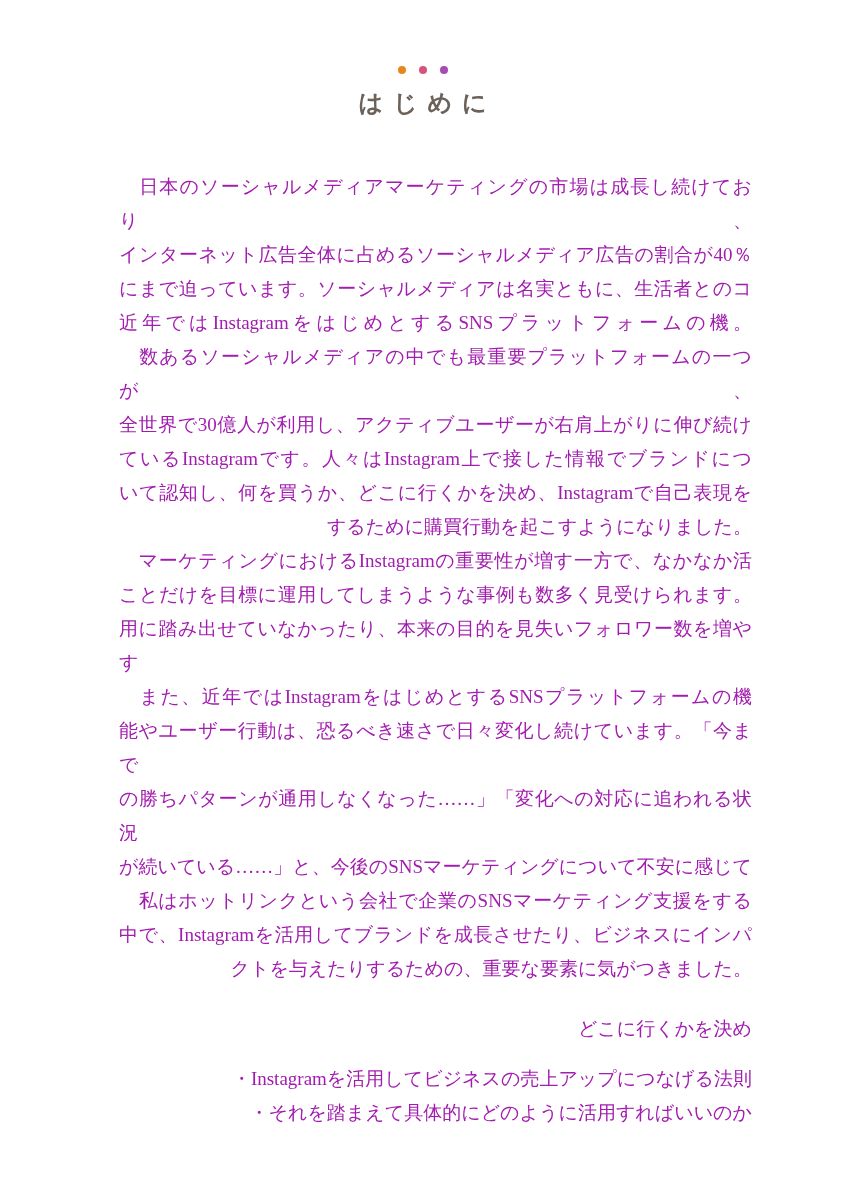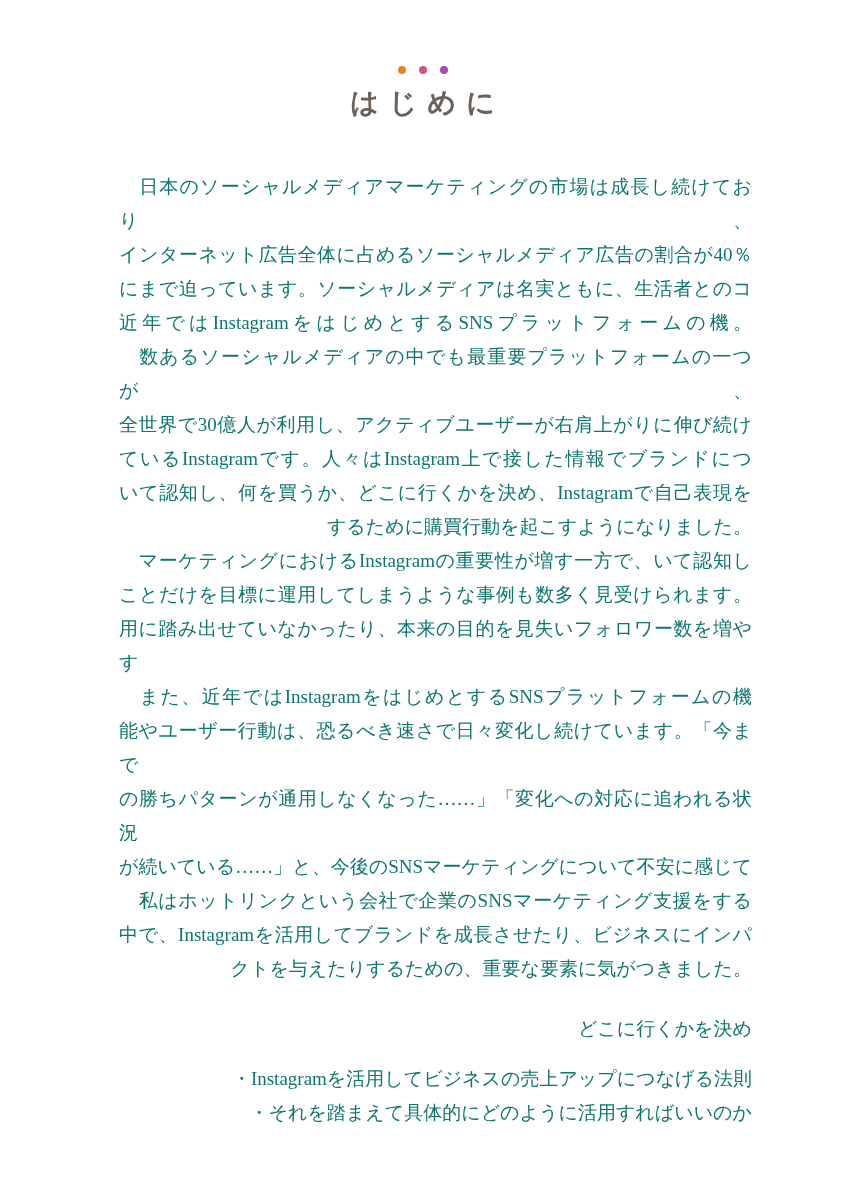--- a/index.html
+++ b/index.html
@@ -27,33 +27,33 @@
     width: 8px;
     height: 8px;
     border-radius: 50%;
   }
   
   .title {
     margin-top: 12px;
     text-align: center;
     font-family: "Liberation Sans", "DejaVu Sans", sans-serif;
     font-weight: bold;
-    font-size: 28px;
+    font-size: 24px;
     line-height: 34px;
     letter-spacing: 10px;
     padding-left: 10px;
     color: #6b6159;
   }
   
   .content {
     margin: 50px 93px 0 119px;
     width: 633px;
     font-size: 19px;
     line-height: 34px;
-    color: #0f766e;
+    color: #a21caf;
   }
   .ln {
     white-space: pre-wrap;
     text-align: right;
   }
   .j {
     text-align: justify;
     text-align-last: justify;
   }
   .gap-lead { margin-top: 26px; }
@@ -83,21 +83,21 @@
 
     <div>
       <div class="ln j">　数あるソーシャルメディアの中でも最重要プラットフォームの一つが、</div>
       <div class="ln j">全世界で30億人が利用し、アクティブユーザーが右肩上がりに伸び続け</div>
       <div class="ln j">ているInstagramです。人々はInstagram上で接した情報でブランドにつ</div>
       <div class="ln j">いて認知し、何を買うか、どこに行くかを決め、Instagramで自己表現を</div>
       <div class="ln">するために購買行動を起こすようになりました。</div>
     </div>
 
     <div>
-      <div class="ln j">　マーケティングにおけるInstagramの重要性が増す一方で、いて認知し</div>
+      <div class="ln j">　マーケティングにおけるInstagramの重要性が増す一方で、なかなか活</div>
       <div class="ln j">ことだけを目標に運用してしまうような事例も数多く見受けられます。</div>
       <div class="ln j">用に踏み出せていなかったり、本来の目的を見失いフォロワー数を増やす</div>
     </div>
 
     <div>
       <div class="ln j">　また、近年ではInstagramをはじめとするSNSプラットフォームの機</div>
       <div class="ln j">能やユーザー行動は、恐るべき速さで日々変化し続けています。「今まで</div>
       <div class="ln j">の勝ちパターンが通用しなくなった……」「変化への対応に追われる状況</div>
       <div class="ln j">が続いている……」と、今後のSNSマーケティングについて不安に感じて</div>
     </div>

